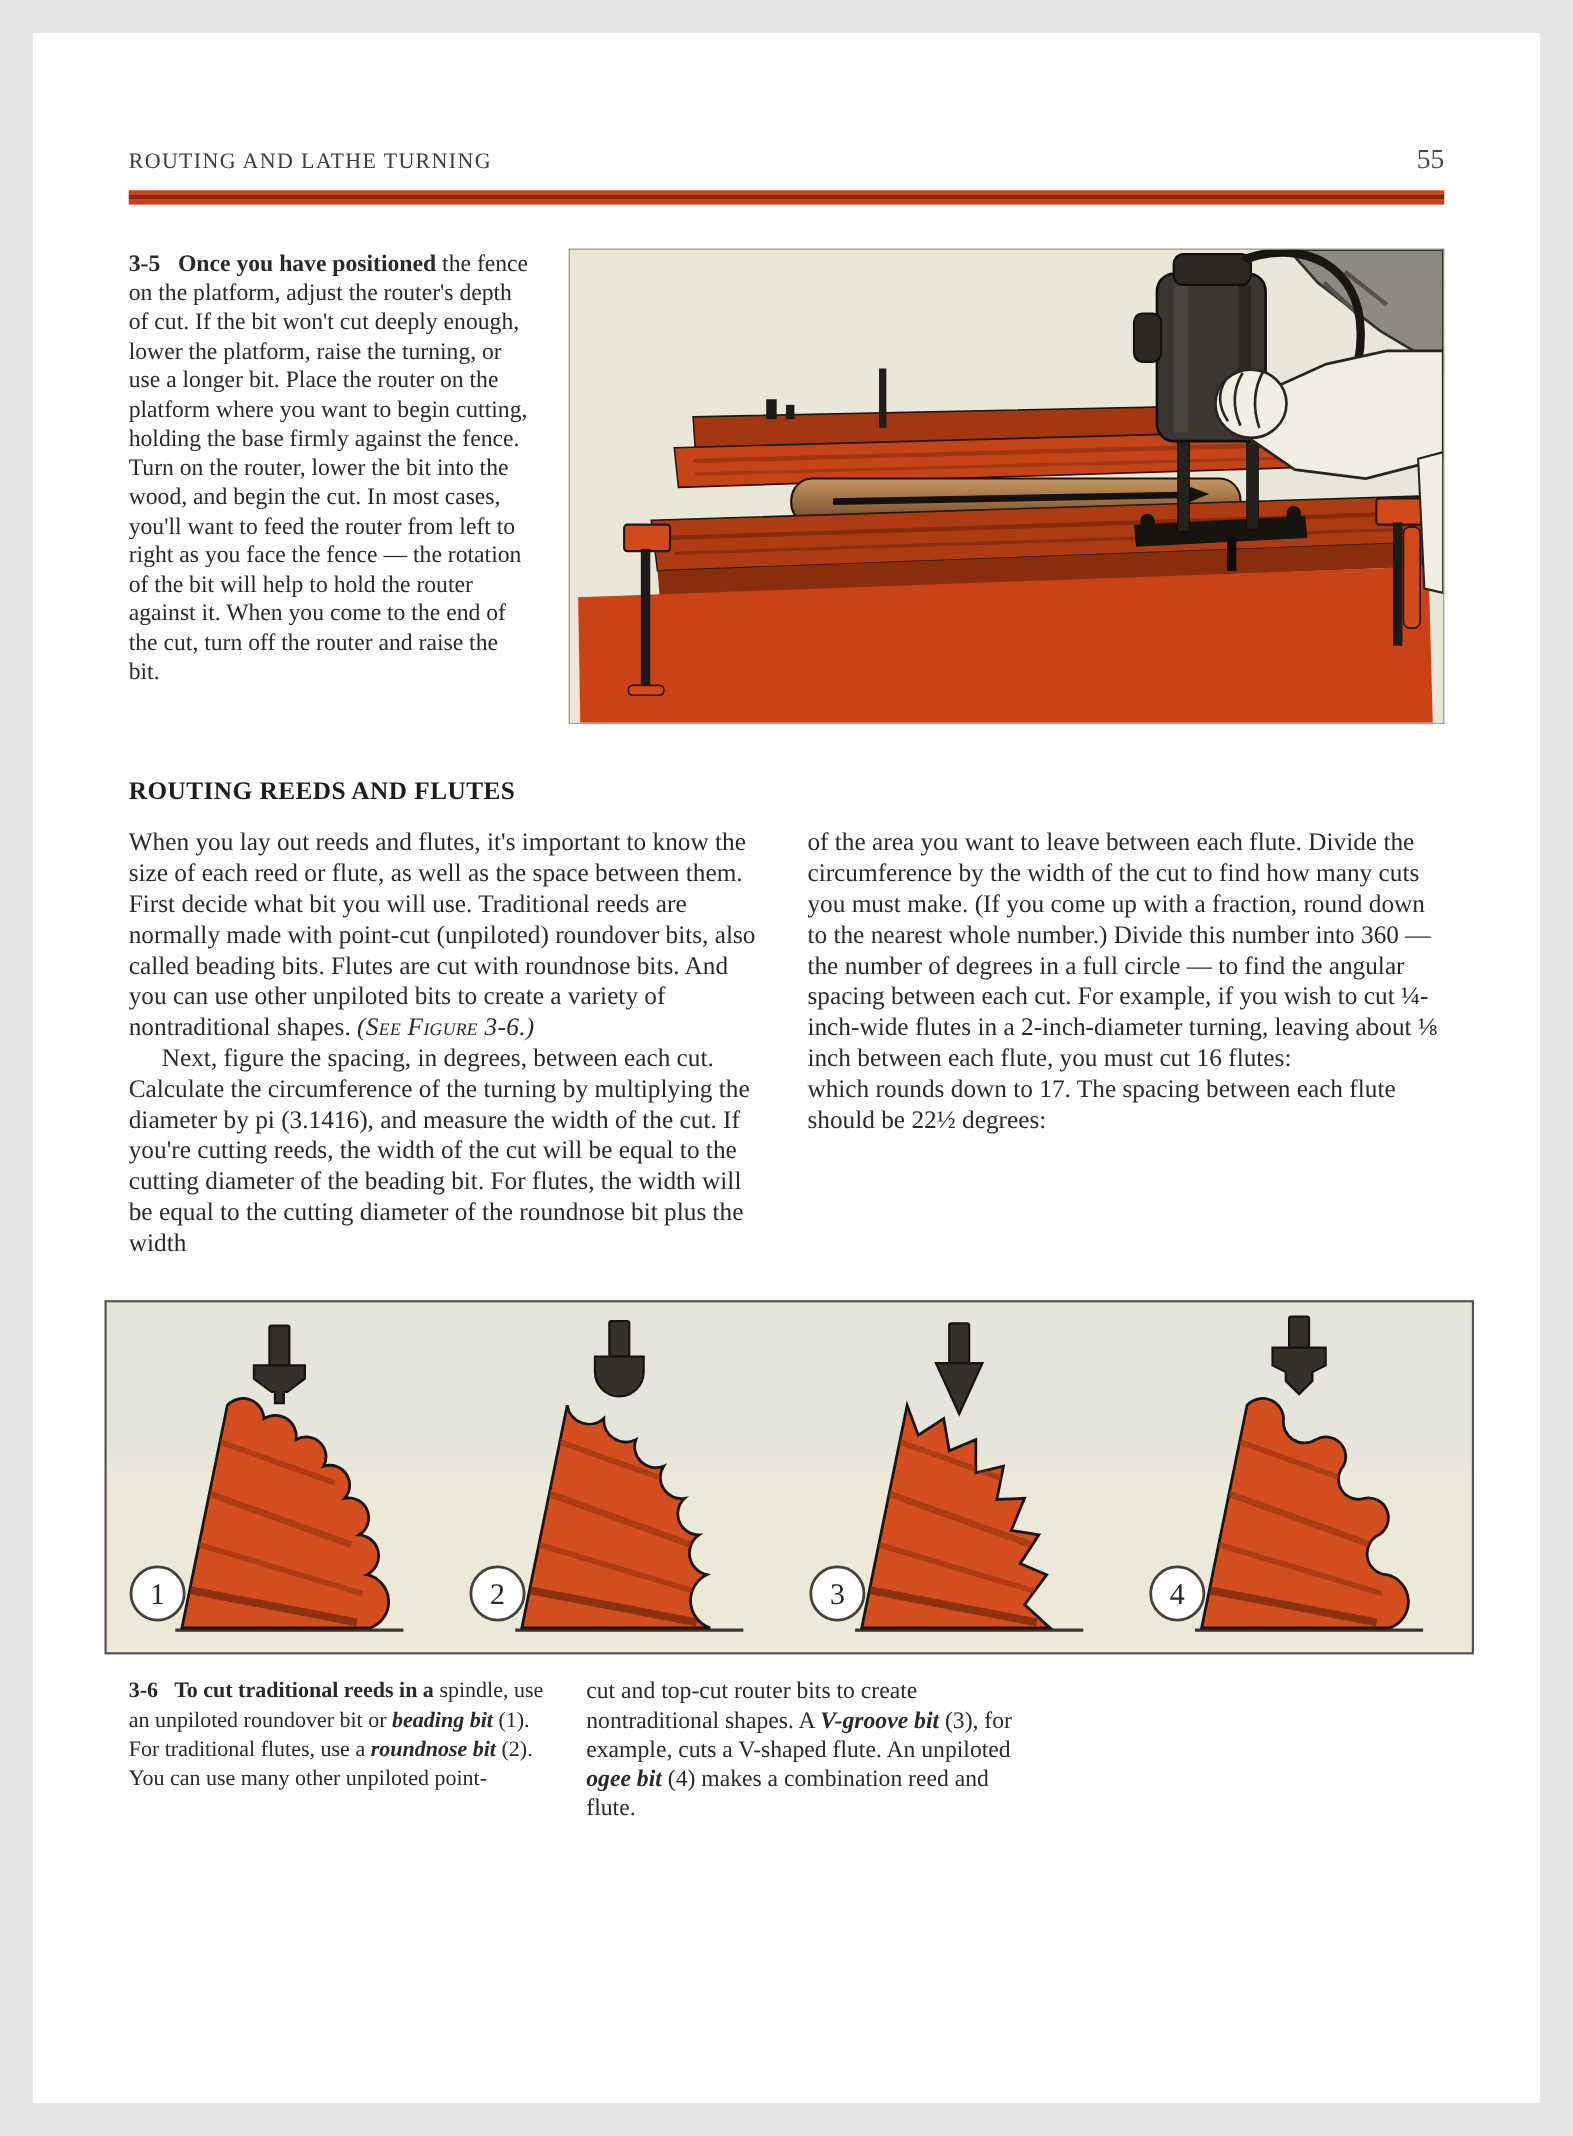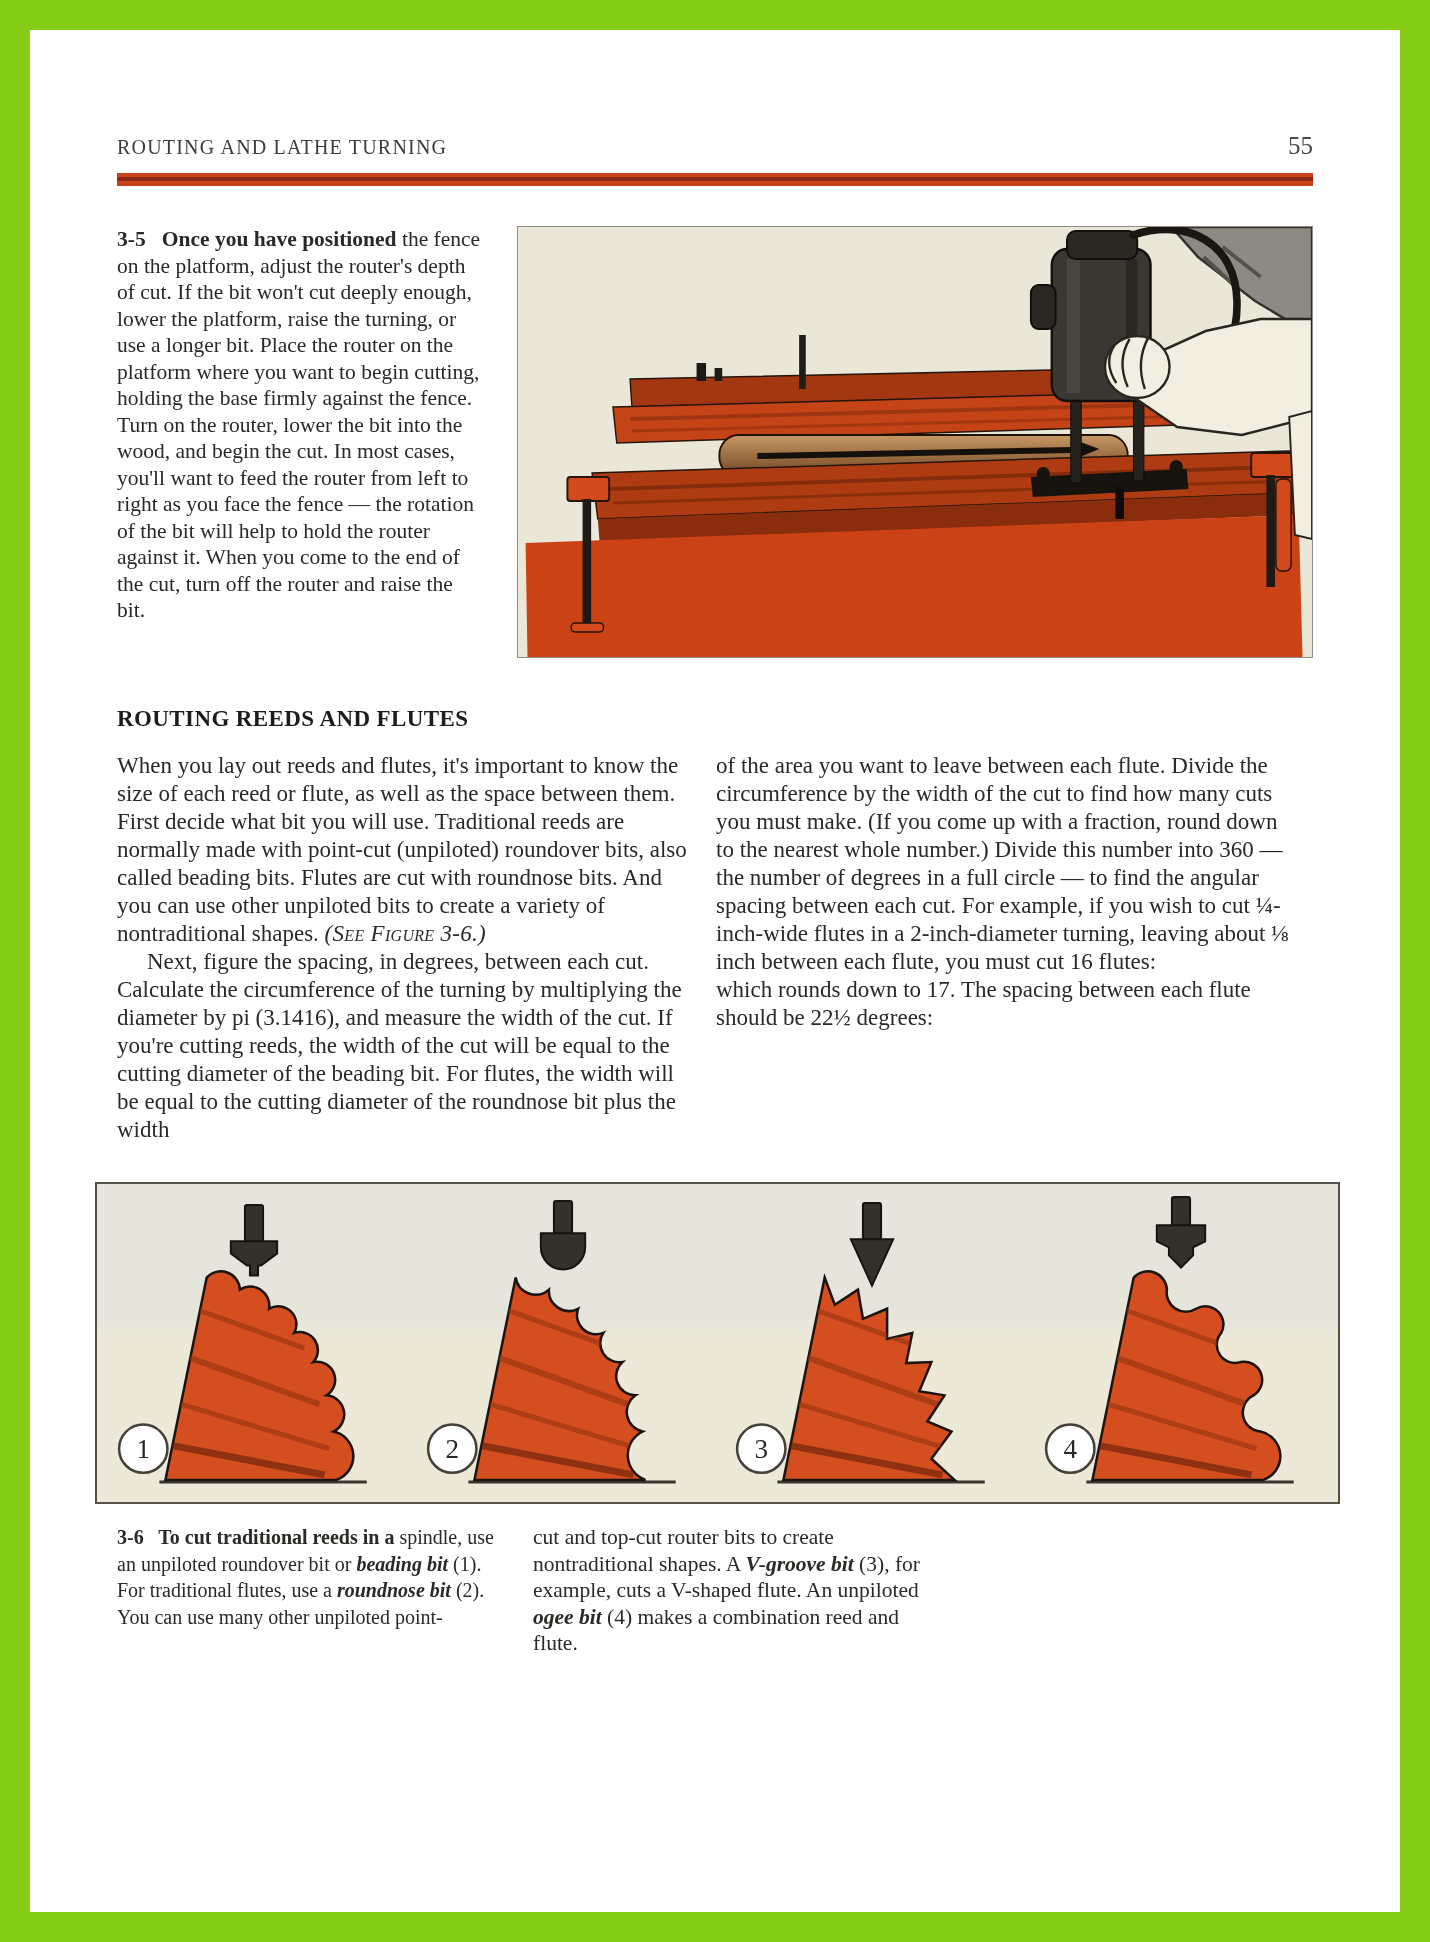--- a/index.html
+++ b/index.html
@@ -1,36 +1,36 @@
 <!DOCTYPE html>
 <html><head>
 <meta charset="utf-8">
 <style>
   html,body { margin:0; padding:0; }
   body { background:#FBC45E; font-family:"Liberation Serif", serif; }
-  .frame { width:1430px; min-height:1942px; box-sizing:border-box; padding:30px; background:#84cc16; }
+  .frame { width:1430px; min-height:1942px; box-sizing:border-box; padding:30px; background:#e5e5e5; }
   .page { width:1370px; height:1882px; background:#FFFFFF; box-sizing:border-box;
           padding:0 87px; overflow:hidden; color:#2B2926; position:relative; }
 
   
   .header-row { display:flex; justify-content:space-between; align-items:baseline; padding-top:102px; }
   .running-header { font-size:20px; letter-spacing:1.2px; color:#3E3C39; }
   .page-number { font-size:25px; color:#4A4845; }
   .header-rule { height:13px; margin-top:13px;
       background:linear-gradient(to bottom,#C7431B 0 4px,#C7431B 4px,#8F2410 4px 8px,#C7431B 8px 13px); }
 
   
   .fig35-row { display:flex; gap:32px; margin-top:40px; }
   .fig35-caption { width:386px; font-size:21.5px; line-height:26.5px; }
   .fig35-image { width:794px; height:430px; border:1.5px solid #8E8E85; background:#EAE7D8; flex:none; }
   .fig35-image svg { display:block; width:100%; height:100%; }
 
   
   .section-heading { margin-top:48px; font-size:23px; font-weight:bold; letter-spacing:.4px; color:#1E1C19; }
-  .columns { display:flex; gap:20px; margin-top:20px; }
+  .columns { display:flex; gap:38px; margin-top:20px; }
   .col { width:579px; font-size:23px; line-height:28px; }
   .col p { margin:0; }
   .col p.indent { text-indent:30px; }
   .formula { text-align:center; margin:1px 0; }
   .fig-note { font-size:21px; margin-top:4px; }
 
   .st-i { }
   .st-b { font-weight:bold; }
   .st-bi { font-weight:bold; font-style:italic; }
   .st-sc { font-style:italic; font-variant:small-caps; letter-spacing:.3px; }

